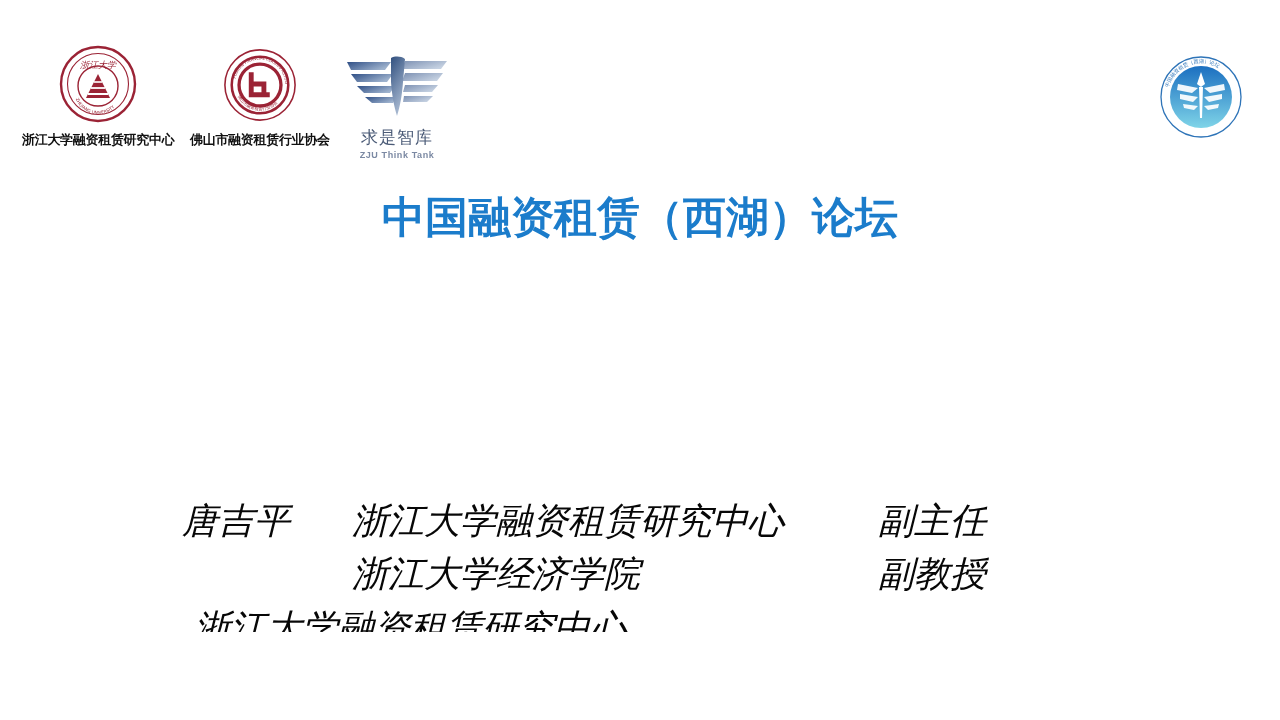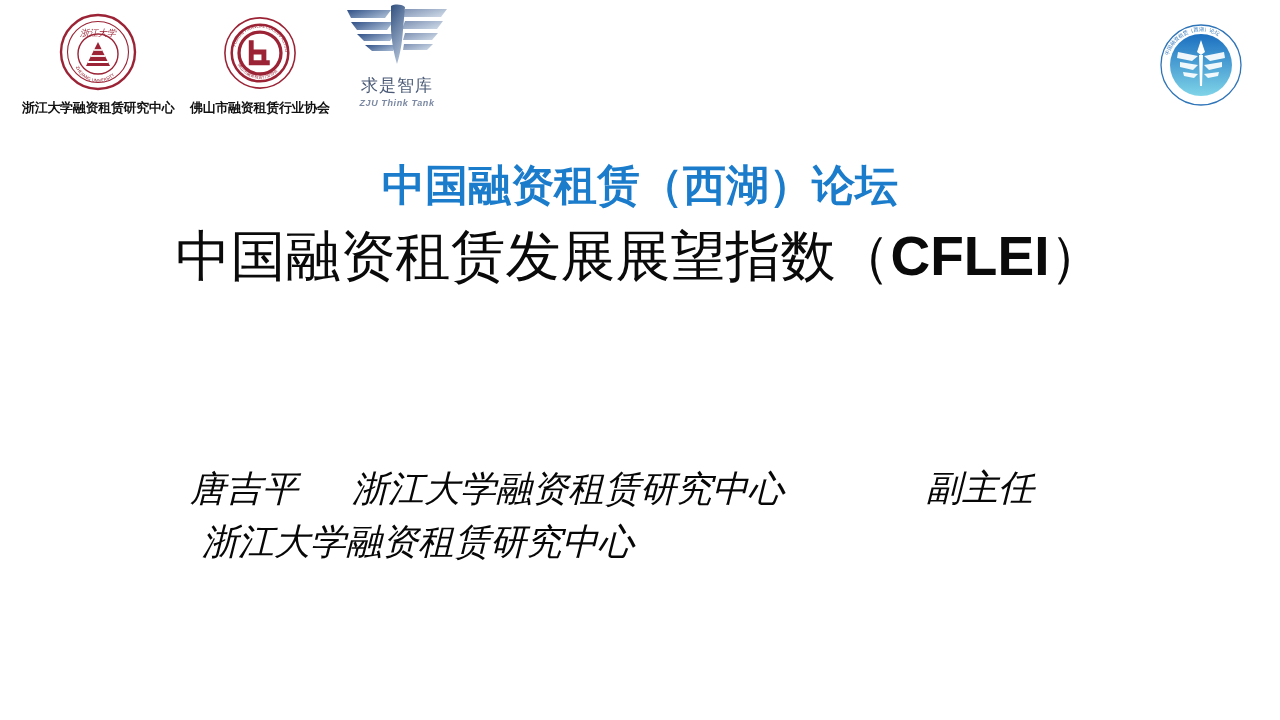--- a/index.html
+++ b/index.html
@@ -10,20 +10,21 @@
   }
   body {
     font-family: "Liberation Sans", "DejaVu Sans", sans-serif;
   }
   #slide {
     position: relative;
     width: 1280px;
     height: 600px;
     background: #ffffff;
     overflow: hidden;
+    margin-top: 32px;
   }
 
   
   .logo-strip {
     position: absolute;
     top: 0;
     left: 0;
     width: 1280px;
     height: 130px;
   }
@@ -40,21 +41,21 @@
     font-family: "Liberation Sans", "DejaVu Sans", sans-serif;
     font-weight: bold;
     color: #111111;
     white-space: nowrap;
     letter-spacing: -0.3px;
   }
 
   
   #logo-zju-center   { left: 22px;  top: 12px; }
   #logo-foshan-assoc { left: 190px; top: 14px; }
-  #logo-think-tank   { left: 345px; top: 0; }
+  #logo-think-tank   { left: 345px; top: 20px; }
   #logo-xihu-wordmark{ left: 935px; top: 30px; }
   #logo-xihu-seal    { left: 1158px; top: 22px; }
 
   #logo-zju-center .logo-caption,
   #logo-foshan-assoc .logo-caption {
     font-size: 13px;
     margin-top: 3px;
   }
 
   .tt-cn {
@@ -62,21 +63,20 @@
     color: #4b5b77;
     letter-spacing: 1px;
     font-weight: normal;
     margin-top: -2px;
   }
   .tt-en {
     font-size: 9px;
     color: #7b89a3;
     letter-spacing: 0.6px;
     margin-top: 1px;
-    font-style: italic;
   }
 
   
   .title-area {
     position: absolute;
     left: 0;
     top: 162px;
     width: 1280px;
     text-align: center;
   }
@@ -117,31 +117,31 @@
     left: 0;
     top: 462px;
     width: 1280px;
     display: flex;
     flex-direction: column;
     align-items: center;
   }
   .author-row {
     display: grid;
     grid-template-columns: 150px 520px 230px;
-    column-gap: 0px;
+    column-gap: 8px;
     font-family: "DejaVu Serif", "Liberation Serif", serif;
     font-style: italic;
     font-size: 36px;
     color: #070707;
     line-height: 1.48;
     white-space: nowrap;
   }
   .author-name  { text-align: left; }
   .author-org   { text-align: left; padding-left: 12px; }
-  .author-title { text-align: center; padding-left: 10px; font-family: Liberation Serif, serif; }
+  .author-title { text-align: left; padding-left: 10px; }
 
   
   .footer-bar {
     position: absolute;
     left: 0;
     top: 681px;
     width: 1280px;
     height: 39px;
     display: flex;
   }
@@ -257,32 +257,36 @@
             <textPath href="#sealArc" startOffset="9%">中国融资租赁（西湖）论坛</textPath>
           </text>
         </svg>
       </span>
     </div>
   </div>
 
   <div class="title-area">
     <div class="title-forum" style="color: rgb(27, 124, 203);">中国融资租赁（西湖）论坛</div>
 
-    <div class="title-main"><span>中国融资租赁发展展望指数（</span><span class="acronym">CFLEI</span><span>）</span></div>
 
   </div>
 
   <div class="authors">
 
     <div class="author-row">
       <span class="author-name">唐吉平</span>
       <span class="author-org">浙江大学融资租赁研究中心</span>
       <span class="author-title">副主任</span>
     </div>
 
+    <div class="author-row">
+      <span class="author-name"></span>
+      <span class="author-org">浙江大学经济学院</span>
+      <span class="author-title">副教授</span>
+    </div>
 
     <div class="author-row">
       <span class="author-org">浙江大学融资租赁研究中心</span>
     </div>
   </div>
 
   <div class="footer-bar">
     <div class="footer-seg-blue" style="background: rgb(0, 159, 219); width: 810px;"></div>
     <div class="footer-seg-yellow" style="background: rgb(251, 201, 26);"></div>
   </div>

